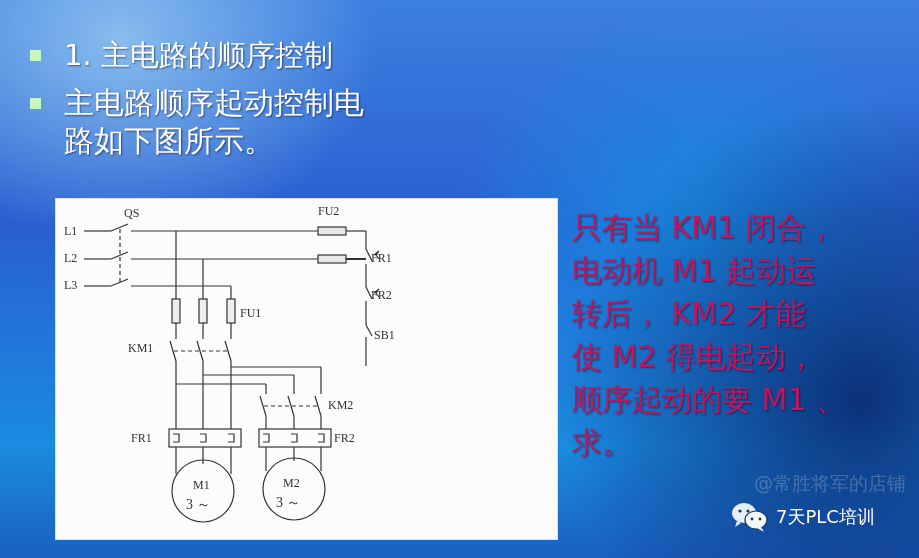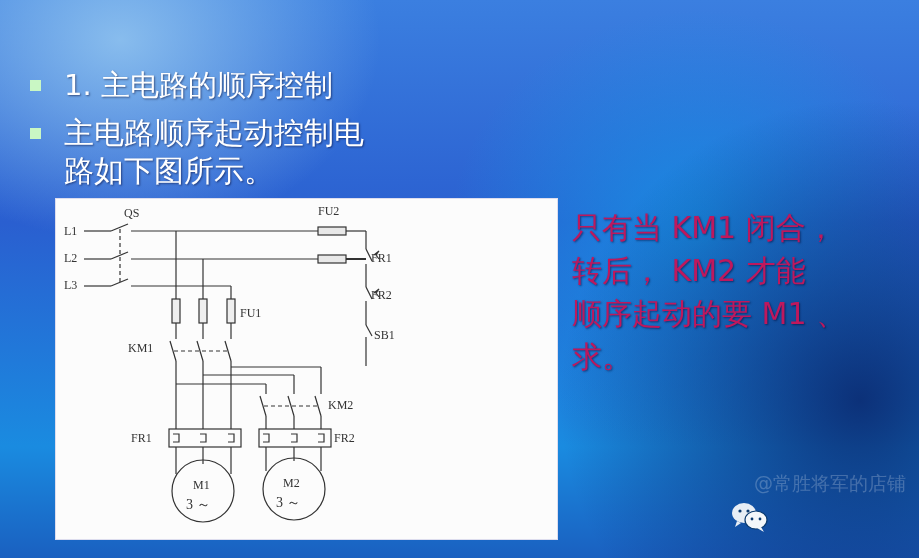--- a/index.html
+++ b/index.html
@@ -5,21 +5,21 @@
   html, body { margin:0; padding:0; }
   body {
     width:919px; height:558px; overflow:hidden; position:relative;
     font-family: "DejaVu Sans", "Liberation Sans", sans-serif;
     background:
       radial-gradient(ellipse 260px 200px at 120px 40px, rgba(150,200,240,0.85), rgba(150,200,240,0) 100%),
       radial-gradient(ellipse 300px 300px at 860px 400px, rgba(10,40,110,0.9), rgba(10,40,110,0) 100%),
       radial-gradient(ellipse 250px 220px at 700px 230px, rgba(20,150,230,0.8), rgba(20,150,230,0) 100%),
       linear-gradient(180deg, #3b7fe0 0%, #2a5fd0 40%, #1a8be0 80%, #1a60c0 100%);
   }
-  .bullet-list { position:absolute; left:24px; top:36px; color:#fff;margin-top:30px; }
+  .bullet-list { position:absolute; left:24px; top:36px; color:#fff; }
   .bullet { position:relative; padding-left:40px; font-size:30px; line-height:38px; margin-bottom:10px; text-shadow: 1px 1px 2px rgba(0,0,40,0.5); }
   .bullet .sq { position:absolute; left:6px; top:14px; width:11px; height:11px; background:#c9f7c4; }
   .bullet .line { display:block; }
   .b1 { font-size:29px; }
   .diagram {
     position:absolute; left:55px; top:198px; width:501px; height:340px;
     background:#fcfcfc; border:1px solid #dde;
   }
   .diagram svg { position:absolute; left:0; top:0; }
   .side-text {
@@ -212,32 +212,35 @@
     <polyline points="290,60 310,60"></polyline>
     <polyline points="290,60 310,60"></polyline>
     <polyline points="290,60 310,60"></polyline>
     <polyline points="290,60 310,60"></polyline>
 
   </svg>
 </div>
 
 <div class="side-text">
   <span class="ln">只有当 KM1 闭合，</span>
+  <span class="ln">电动机 M1 起动运</span>
   <span class="ln">转后， KM2 才能</span>
+  <span class="ln">使 M2 得电起动，</span>
   <span class="ln">顺序起动的要 M1 、</span>
   <span class="ln">求。</span>
 </div>
 
 <div class="watermark-faint">@常胜将军的店铺</div>
 <div class="brand">
   <span class="wx">
     <svg width="40" height="34" viewBox="0 0 40 34">
       <ellipse cx="14" cy="13" rx="12" ry="10" fill="#e8eef5"></ellipse>
       <path d="M7 21 l-2 6 l6 -4 z" fill="#e8eef5"></path>
       <ellipse cx="26" cy="20" rx="11" ry="9" fill="#f4f7fa" stroke="#0b3a6e" stroke-width="1.2"></ellipse>
       <path d="M31 27 l3 5 l-7 -4 z" fill="#f4f7fa"></path>
       <circle cx="10" cy="11" r="1.6" fill="#0b3a6e"></circle>
         <circle cx="18" cy="11" r="1.6" fill="#0b3a6e"></circle>
       <circle cx="22" cy="19" r="1.4" fill="#0b3a6e"></circle>
         <circle cx="30" cy="19" r="1.4" fill="#0b3a6e"></circle>
     </svg>
   </span>
+  <span>7天PLC培训</span>
 </div>
 
 </body></html>

